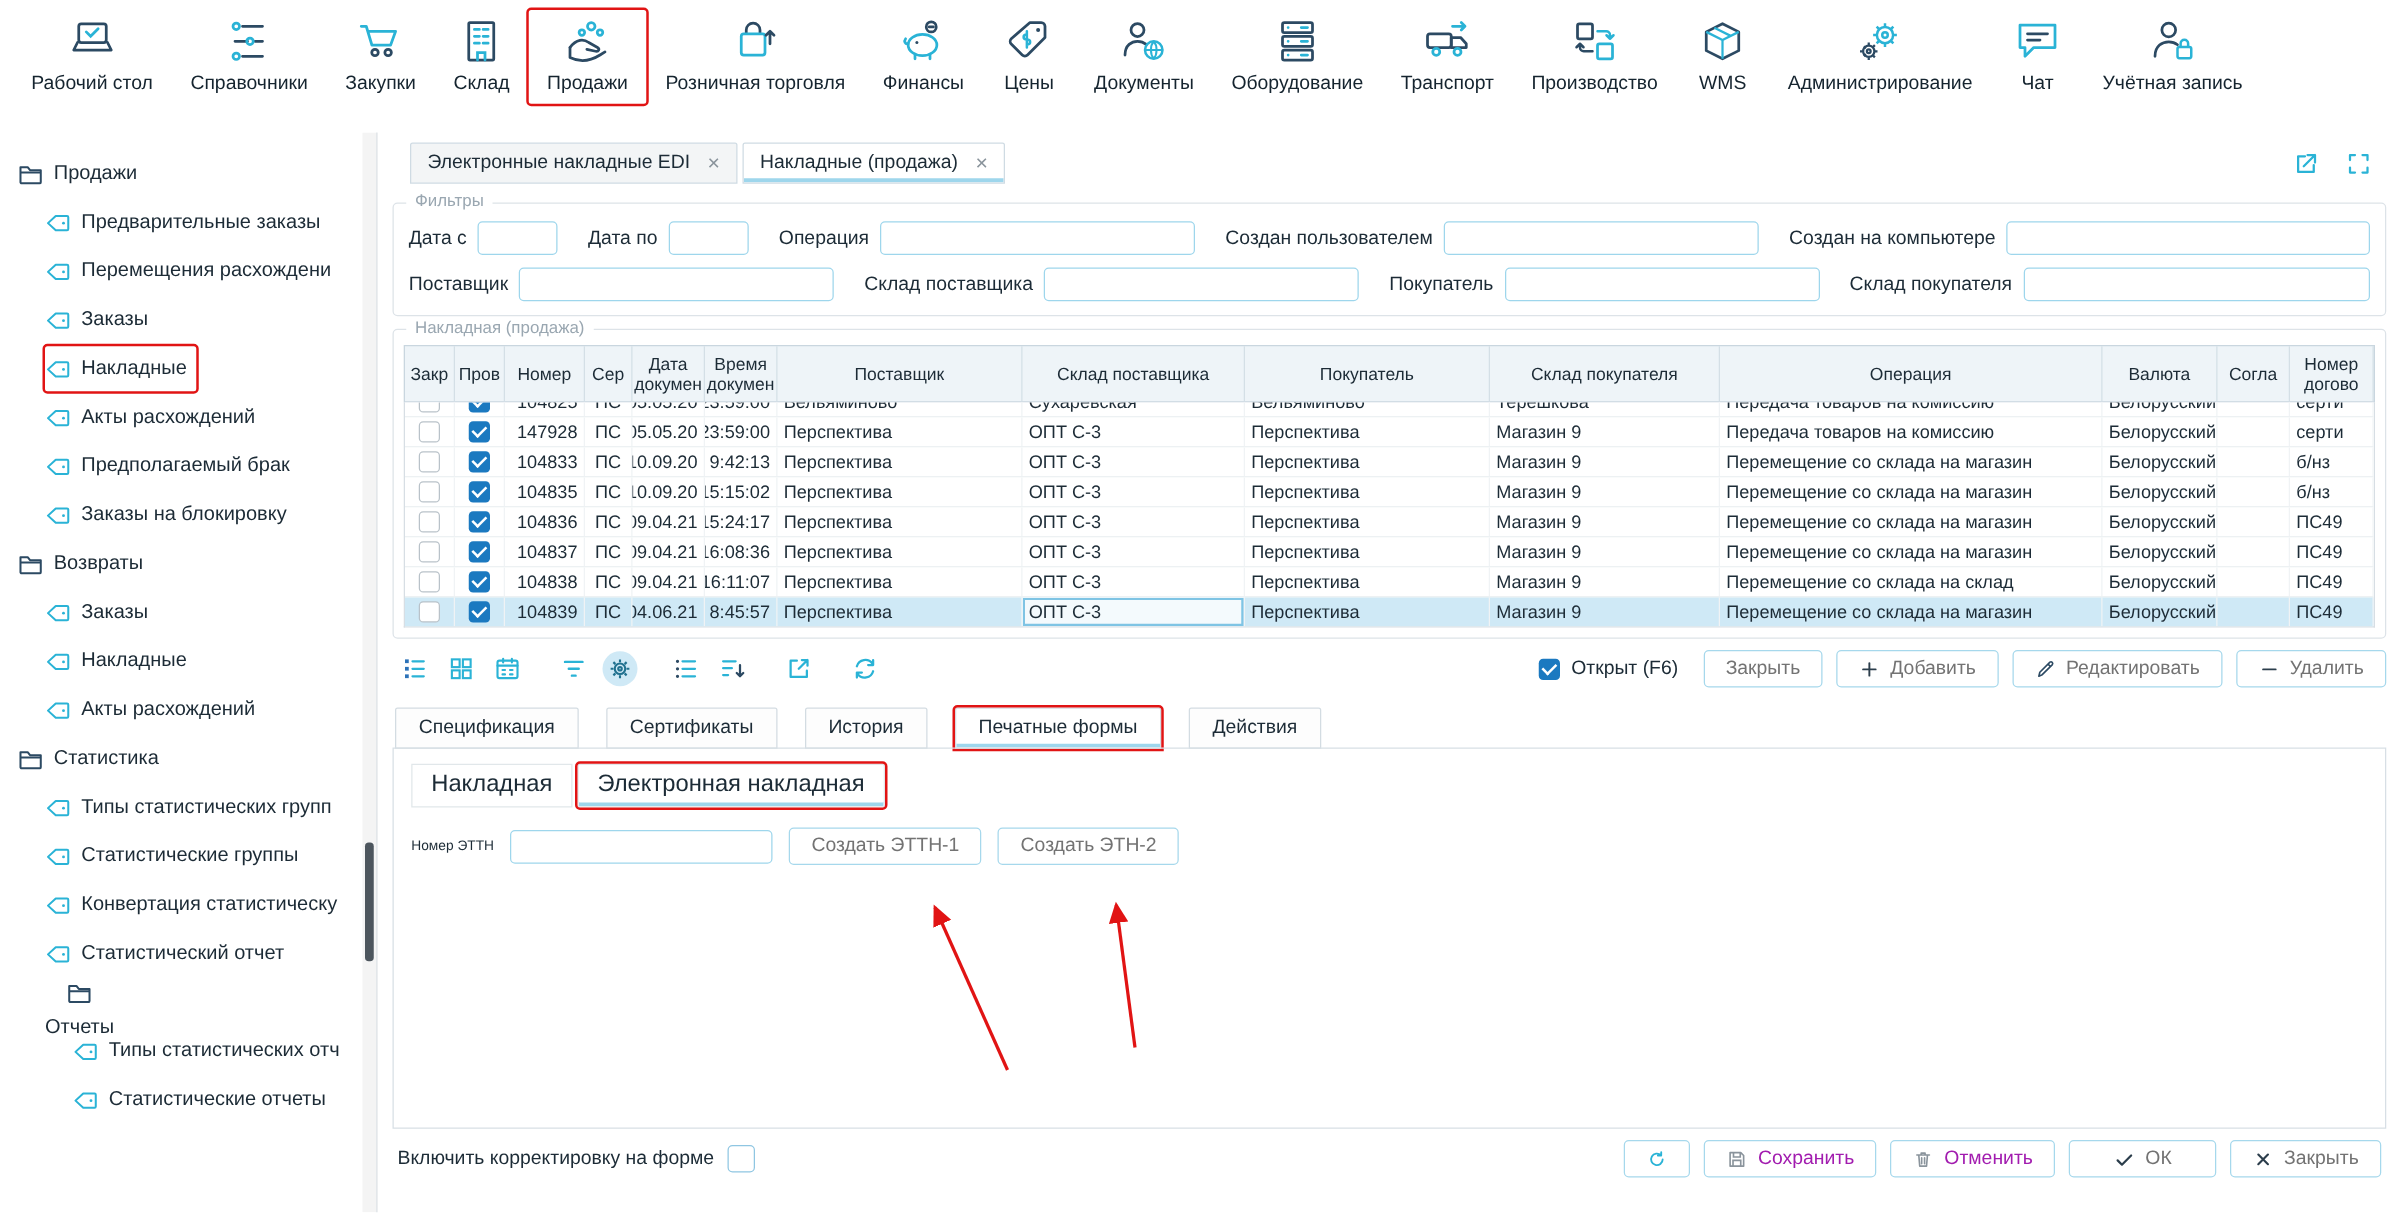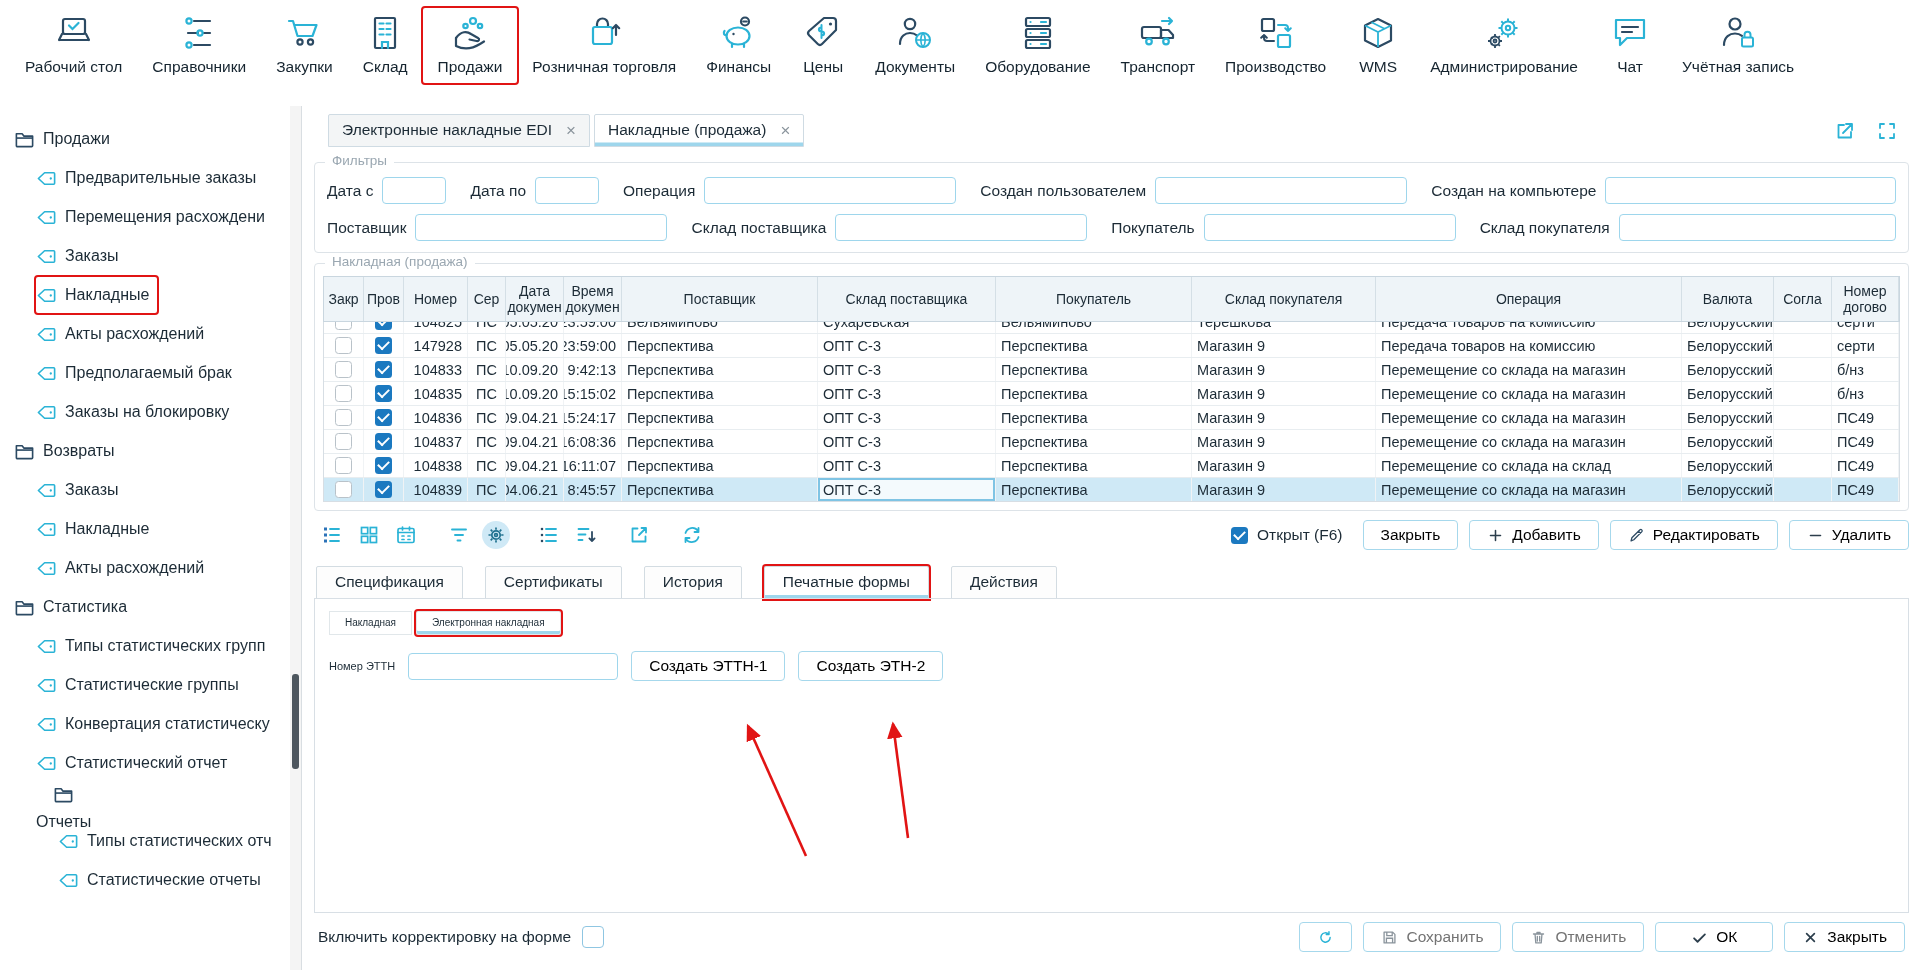--- a/index.html
+++ b/index.html
@@ -77,43 +77,43 @@
   .gb-icons { display:flex; align-items:center; gap:9px; padding-left:4px; }
   .mini { width:28px; height:28px; display:inline-flex; align-items:center; justify-content:center; cursor:pointer; }
   .mini svg { width:22px; height:22px; display:block; }
   .mini.gap { margin-left:16px; }
   .gear-wrap { background:#cfe9f6; border-radius:50%; }
   .gb-right { display:flex; align-items:center; gap:12px; }
   .open-chk { display:flex; gap:9px; align-items:center; font-size:15.5px; cursor:pointer; margin-right:8px; }
   .gb-btns, .f-btns { display:flex; gap:11px; }
 
   .btn { display:inline-flex; align-items:center; gap:8px; height:30px; padding:0 17px; background:#fff;
-    border:1.6px solid #a6d8ec; border-radius:4px; font-size:15.5px; color:#000000; cursor:pointer; font-family:inherit; }
+    border:1.6px solid #a6d8ec; border-radius:4px; font-size:15.5px; color:#737373; cursor:pointer; font-family:inherit; }
   .btn .ic svg { width:17px; height:17px; display:block; }
 
   
   .dtabs { margin-top:16px; display:flex; gap:22px; padding-left:2px; }
   .dtab { padding:6px 18px 7px; border:1px solid #d3dce2; background:#fdfdfd; font-size:15.5px; cursor:pointer;
     border-radius:2px 2px 0 0; }
   .dtab.active { background:#fff; box-shadow: inset 0 -3px 0 #9ed6ec; }
   .detail-panel { border:1px solid #d8dfe5; flex:1; margin-top:-1px; padding:12px 14px; }
   .subtabs { display:flex; gap:4px; }
-  .stab { padding:5px 15px 6px; font-size:10px; border:1px solid #e1e7ea; background:#fff; cursor:pointer; }
+  .stab { padding:5px 15px 6px; font-size:19px; border:1px solid #e1e7ea; background:#fff; cursor:pointer; }
   .stab.active { box-shadow: inset 0 -3px 0 #9ed6ec; }
   .ettn-row { display:flex; align-items:center; gap:13px; margin-top:16px; }
   .ettn-label { font-size:11px; }
   .ettn-input { width:210px; }
 
   
-  .footer { display:flex; justify-content:space-between; align-items:center; padding:9px 4px 18px; }
+  .footer { display:flex; justify-content:space-between; align-items:center; padding:9px 4px 28px; }
   .corr-chk { display:flex; align-items:center; gap:11px; font-size:15.5px; cursor:pointer; }
   .bigcb { width:22px; height:22px; border:1.6px solid #8fc6e2; border-radius:4px; background:#fff; }
   .fbtn { min-width:118px; justify-content:center; }
   .fbtn.iconly { min-width:46px; }
-  .fbtn.disabled { color:#737373; }
+  .fbtn.disabled { color:#a21caf; }
 
   .annot { position:absolute; inset:0; pointer-events:none; z-index:80; }
 </style>
 </head>
 <body>
 
 <div class="topbar" id="topbar">
     <div class="tool-item">
       <span class="ic ">
         <svg viewBox="0 0 40 40">

